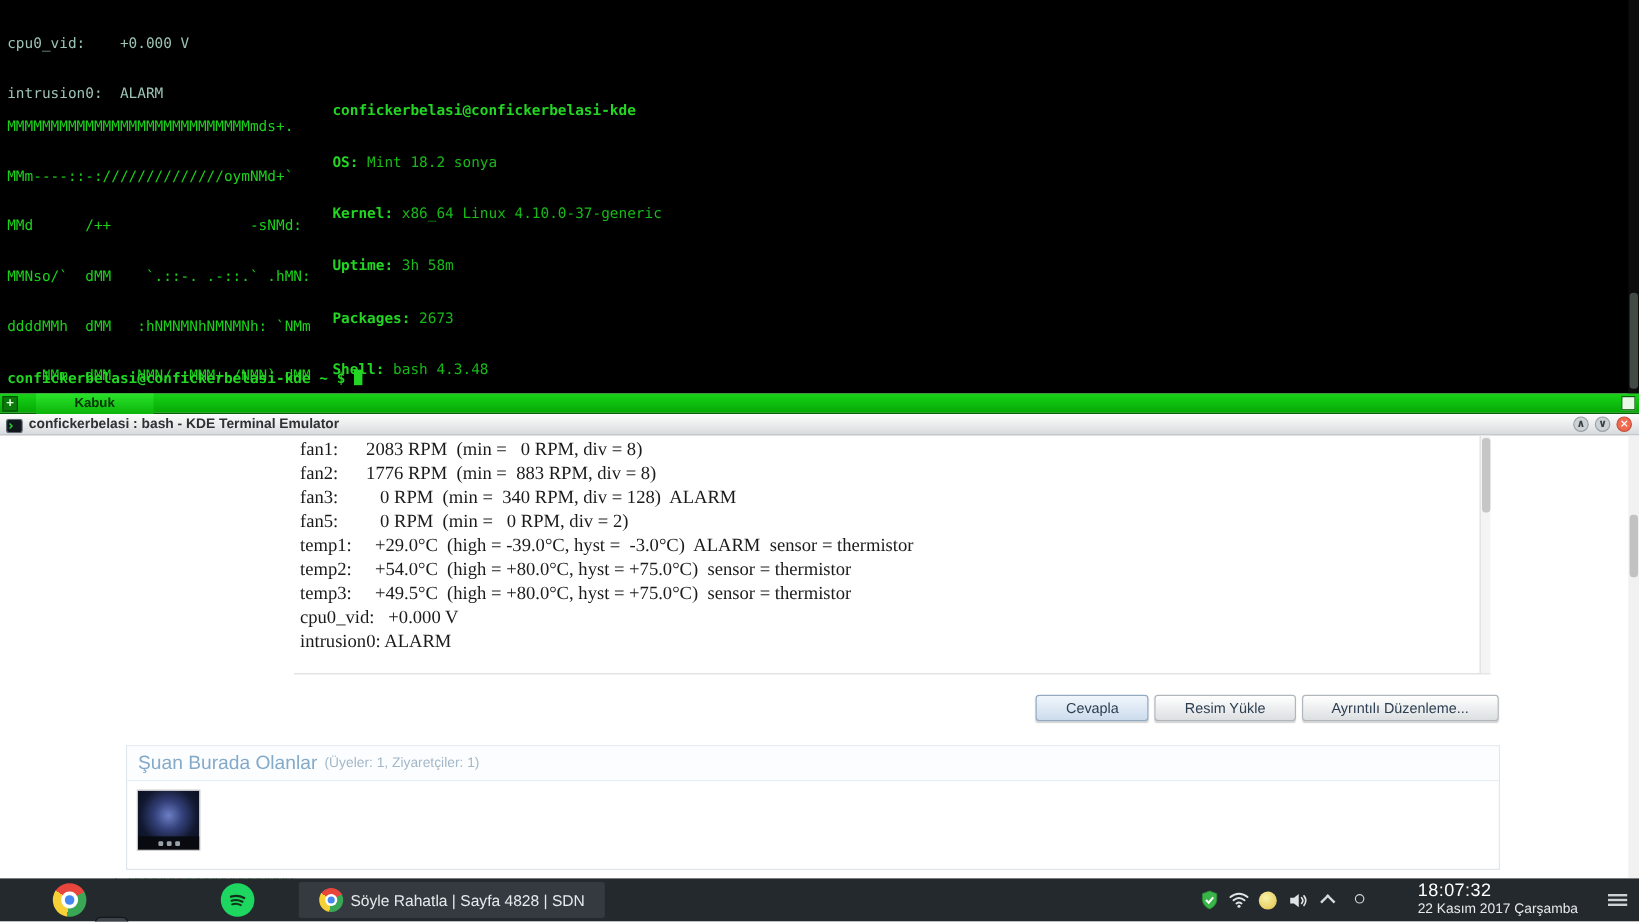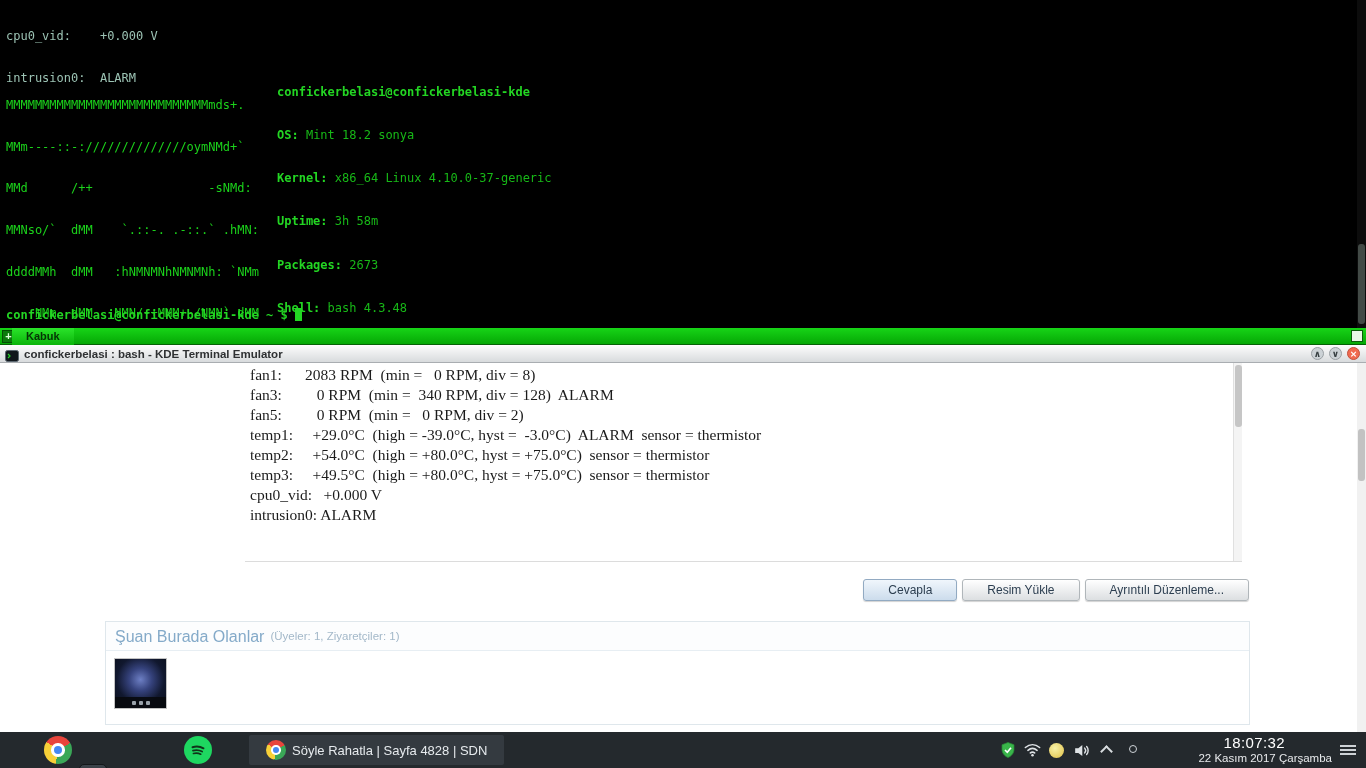--- a/index.html
+++ b/index.html
@@ -20,21 +20,21 @@
   .cursor{display:inline-block;width:7px;height:13px;background:#23d623;vertical-align:-2px}
   .t-info{position:absolute;left:277px;top:56px;font-family:"DejaVu Sans Mono",monospace;font-size:12px;line-height:14.4px;white-space:pre}
   .info-title,.il{color:#23d623;font-weight:bold}
   .iv{color:#17b817}
   .term-scroll{position:absolute;right:0;top:0;width:9px;height:328px;background:#0c0c0c}
   .term-scroll .thumb{position:absolute;left:1px;width:7px;top:244px;height:80px;background:#424a46;border-radius:3px}
 
   
   .tabbar{position:absolute;left:0;top:328px;width:1366px;height:17px;background:linear-gradient(#17d417,#05a805);border-bottom:1px solid #056105}
   .newtab{position:absolute;left:2px;top:2px;width:13px;height:13px;background:#0b7a0b;border:1px solid #044d04;color:#dfffdb;font:bold 11px/11px "Liberation Sans",sans-serif;text-align:center}
-  .tab{position:absolute;left:12px;top:0;height:17px;padding:0 14px;color:#053305;font:bold 11px/17px "Liberation Sans",sans-serif;background:linear-gradient(#2ae42a,#0bb40b)}
+  .tab{position:absolute;left:30px;top:0;height:17px;padding:0 32px;color:#053305;font:bold 11px/17px "Liberation Sans",sans-serif;background:linear-gradient(#2ae42a,#0bb40b)}
   .tabbar-end{position:absolute;right:3px;top:2px;width:12px;height:12px;background:#e8f7e6;border:1px solid #0a5d0a}
 
   
   .titlebar{position:absolute;left:0;top:345px;width:1366px;height:18px;background:linear-gradient(#fdfdfd,#d8dbdd);border-bottom:1px solid #a9adb1}
   .win-icon{position:absolute;left:5px;top:3px;width:14px;height:12px}
   .win-title{position:absolute;left:24px;top:0;line-height:18px;font-size:11.5px;font-weight:bold;color:#2f3133}
   .wb{position:absolute;top:2px;width:13px;height:13px;border-radius:50%;text-align:center;font:bold 9px/13px "DejaVu Sans",sans-serif;color:#384043;background:#ccd2d6;border:1px solid #9aa0a4}
   .wb.b1{right:42px}.wb.b2{right:24px}
   .wb.b3{right:6px;background:#f06a50;border-color:#c4503c;color:#fff}
 
@@ -67,21 +67,21 @@
   .chrome.small{width:20px;height:20px;flex:none}
   .player{background:linear-gradient(#3d444b,#23282d);border:1px solid #14171a;border-radius:5px;position:relative}
   .player::after{content:"";position:absolute;left:10px;top:7px;border-left:10px solid #d9e4dc;border-top:6px solid transparent;border-bottom:6px solid transparent}
   .spotify{background:#1ed760;border-radius:50%;display:flex;align-items:center;justify-content:center}
   .task{position:absolute;left:249px;top:3px;width:255px;height:30px;background:#343a40;border-radius:2px;display:flex;align-items:center;gap:6px;padding:0 17px;cursor:pointer}
   .task-label{font-size:13px;color:#e6eaed;white-space:nowrap;overflow:hidden}
   .tray{position:absolute;cursor:pointer}
   .yellowdot{width:15px;height:15px;border-radius:50%;background:radial-gradient(circle at 40% 35%,#f8f2a8,#dfbf45)}
   .chev{width:9px;height:9px;border-left:2px solid #d7dbde;border-top:2px solid #d7dbde;transform:rotate(45deg)}
   .ringdot{width:8px;height:8px;border:1.5px solid #cfd4d8;border-radius:50%}
-  .clock{position:absolute;right:34px;top:2px;text-align:center;color:#fff;cursor:pointer}
+  .clock{position:absolute;right:51px;top:2px;text-align:left;color:#fff;cursor:pointer}
   .clock .time{font-size:15px;letter-spacing:.4px;line-height:17px;padding-right:22px}
   .clock .date{font-size:11.5px;color:#e8eaec;line-height:14px}
   .ham{position:absolute;right:10px;top:13px;width:16px;cursor:pointer}
   .ham i{display:block;height:2px;background:#cdd2d6;margin-bottom:2px}
 </style>
 </head>
 <body>
 
 <div class="terminal">
   <div class="t-hist tmono">
@@ -150,20 +150,21 @@
   <span class="win-title">confickerbelasi : bash - KDE Terminal Emulator</span>
   <span class="wb b1">∧</span>
   <span class="wb b2">∨</span>
   <span class="wb b3">×</span>
 </div>
 
 <div class="page">
   <div class="quote">
     <div class="sensor-lines">
       <div>fan1:      2083 RPM  (min =   0 RPM, div = 8)</div>
+      <div>fan2:      1776 RPM  (min =  883 RPM, div = 8)</div>
       <div>fan3:         0 RPM  (min =  340 RPM, div = 128)  ALARM</div>
       <div>fan5:         0 RPM  (min =   0 RPM, div = 2)</div>
       <div>temp1:     +29.0°C  (high = -39.0°C, hyst =  -3.0°C)  ALARM  sensor = thermistor</div>
       <div>temp2:     +54.0°C  (high = +80.0°C, hyst = +75.0°C)  sensor = thermistor</div>
       <div>temp3:     +49.5°C  (high = +80.0°C, hyst = +75.0°C)  sensor = thermistor</div>
       <div>cpu0_vid:   +0.000 V</div>
       <div>intrusion0: ALARM</div>
     </div>
     <div class="qscroll">
       <div class="thumb"></div>

